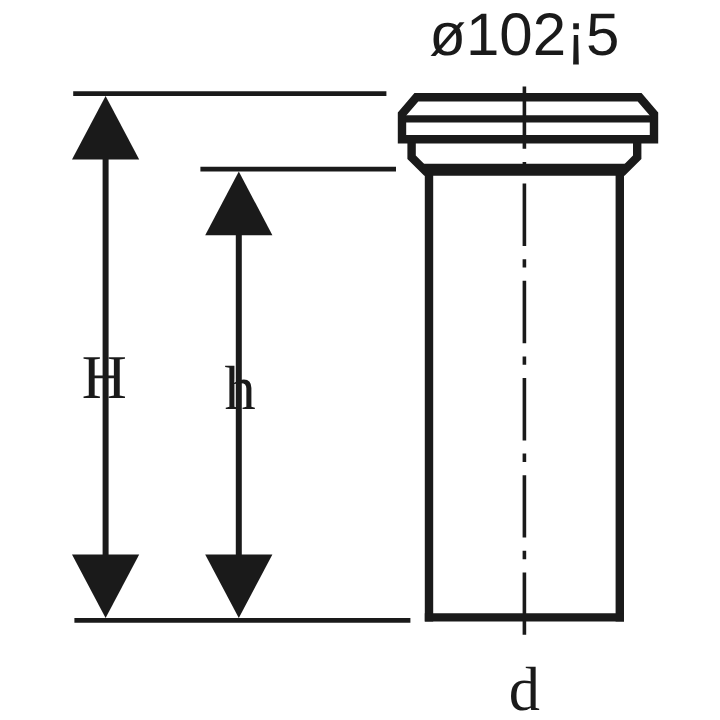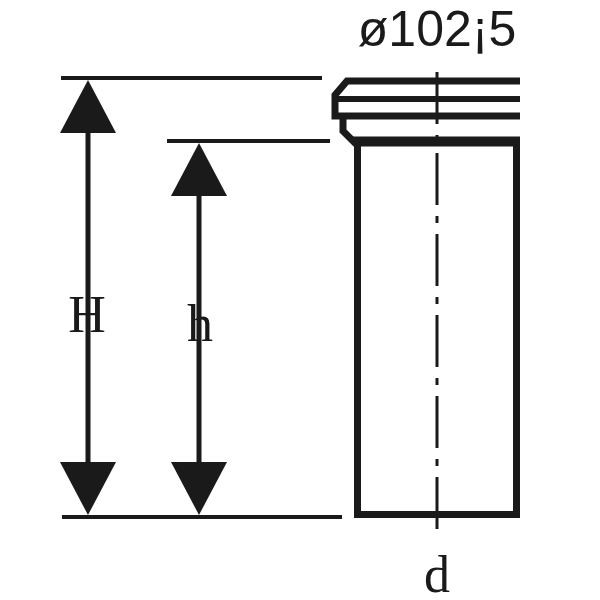--- a/index.html
+++ b/index.html
@@ -6,21 +6,21 @@
   html, body {
     margin: 0;
     padding: 0;
     background: #ffffff;
   }
   body {
     font-family: "Liberation Sans", sans-serif;
   }
   #drawing-root {
     position: relative;
-    width: 520px;
+    width: 600px;
     height: 600px;
     background: #ffffff;
     overflow: hidden;
   }
   #drawing-svg {
     display: block;
     width: 600px;
     height: 600px;
   }
   .label-sans {

